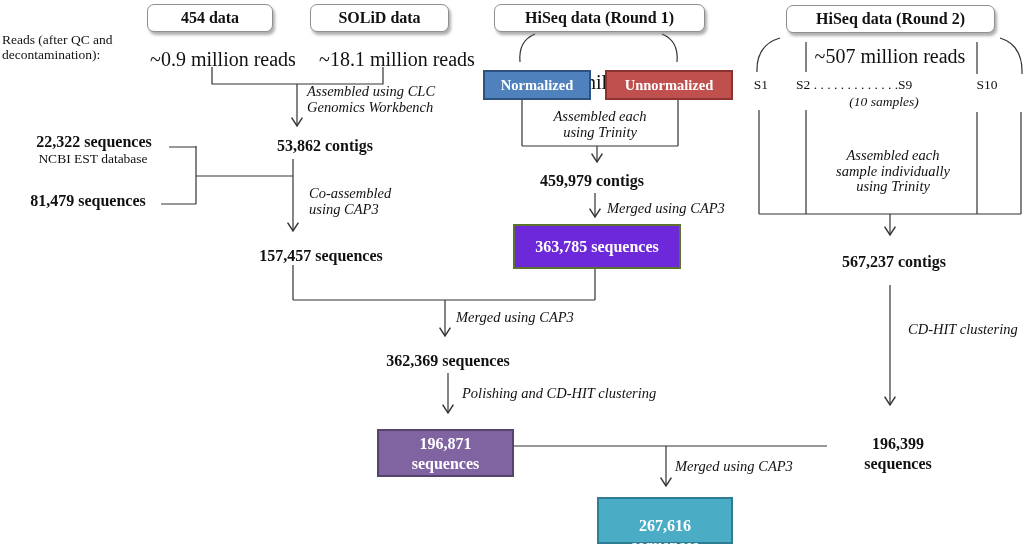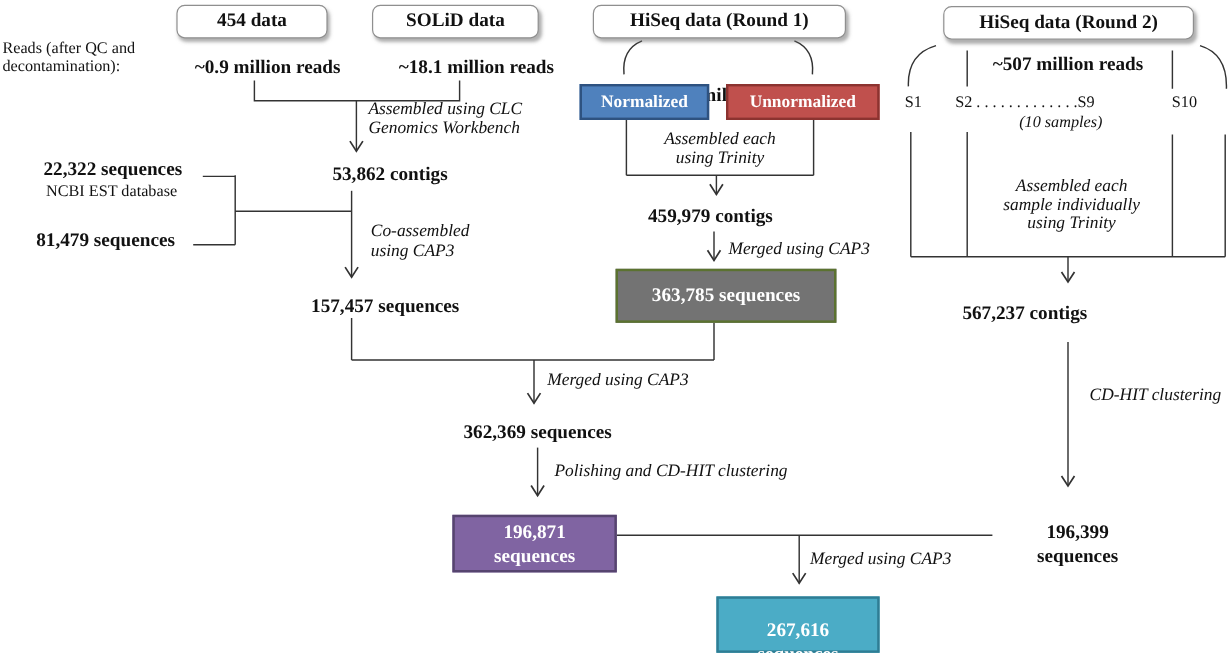--- a/index.html
+++ b/index.html
@@ -8,21 +8,21 @@
     font-family:"Liberation Serif",serif;color:#111;overflow:hidden;
   }
   svg.lines{position:absolute;left:0;top:0;z-index:1;}
   .lbl{position:absolute;z-index:2;}
   .ctr{text-align:center;}
   .ds-box{
     position:absolute;z-index:2;background:#fff;border:1px solid #8f8f8f;
     border-radius:7px;box-shadow:2px 3px 3px rgba(110,110,110,0.55);
     font-weight:bold;font-size:16px;text-align:center;
   }
-  .reads{font-weight:bold;font-size:16px;}
+  .reads{font-weight:normal;font-size:20px;}
   .node{font-weight:bold;font-size:16px;text-align:center;}
   .proc{font-style:italic;font-size:14.5px;line-height:15.5px;}
   .small{font-size:13.5px;}
   .cbox{
     position:absolute;z-index:2;color:#fff;font-weight:bold;text-align:center;
     border:2px solid #000;box-sizing:border-box;
   }
   .cbox.sm{font-size:14.5px;}
   .cbox.lg{font-size:16px;}
   .two{line-height:20px;}
@@ -98,27 +98,27 @@
   <div class="lbl small ctr" style="left:804px;top:94px;width:160px;font-style:italic;">(10 samples)</div>
 
   <div class="lbl node ctr" style="left:14px;top:133px;width:160px;">22,322 sequences</div>
   <div class="lbl small ctr" style="left:13px;top:151px;width:160px;">NCBI EST database</div>
   <div class="lbl node ctr" style="left:8px;top:192px;width:160px;">81,479 sequences</div>
 
   <div class="lbl node ctr" style="left:225px;top:137px;width:200px;">53,862 contigs</div>
   <div class="lbl node ctr" style="left:221px;top:247px;width:200px;">157,457 sequences</div>
   <div class="lbl node ctr" style="left:492px;top:172px;width:200px;">459,979 contigs</div>
   <div class="lbl node ctr" style="left:348px;top:352px;width:200px;">362,369 sequences</div>
-  <div class="lbl node ctr" style="left:754px;top:253px;width:200px;">567,237 contigs</div>
+  <div class="lbl node ctr" style="left:794px;top:253px;width:200px;">567,237 contigs</div>
   <div class="lbl node ctr two" style="left:798px;top:434px;width:200px;">
     <div>196,399</div>
     <div>sequences</div>
   </div>
 
-  <div class="cbox lg" style="left: 513px; top: 224px; width: 184px; height: 45px; line-height: 41px; background-color: #737373; border-color: rgb(91, 114, 48);">363,785 sequences</div>
+  <div class="cbox lg" style="left: 513px; top: 224px; width: 168px; height: 45px; line-height: 41px; background-color: #6d28d9; border-color: rgb(91, 114, 48);">363,785 sequences</div>
   <div class="cbox lg two" style="left: 377px; top: 429px; width: 137px; height: 48px; padding-top: 3px; background-color: rgb(128, 100, 162); border-color: rgb(86, 68, 111);">
     <div>196,871</div>
     <div>sequences</div>
   </div>
   <div class="cbox lg two" style="left: 597px; top: 497px; width: 136px; height: 47px; padding-top: 17px; background-color: rgb(75, 172, 198); border-color: rgb(47, 125, 148);">
     <div>267,616</div>
     <div>sequences</div>
   </div>
 
   <div class="lbl proc" style="left:307px;top:84px;">

